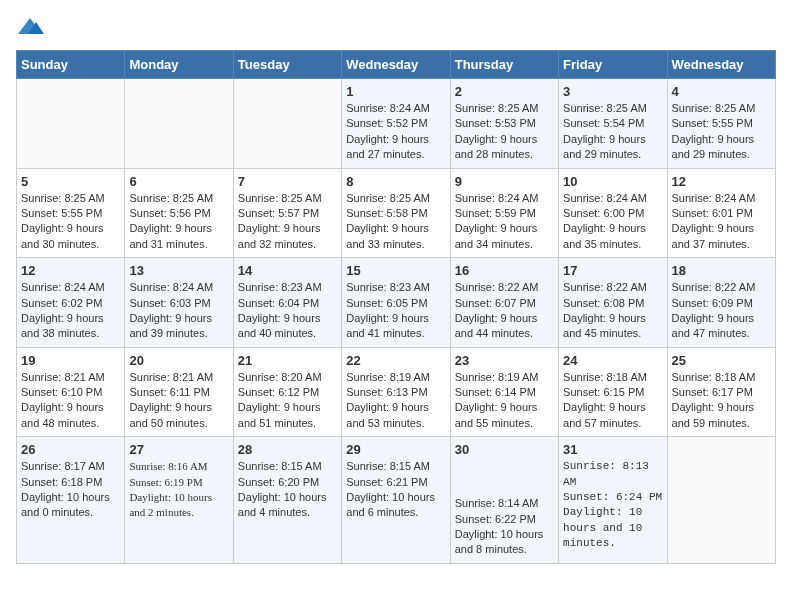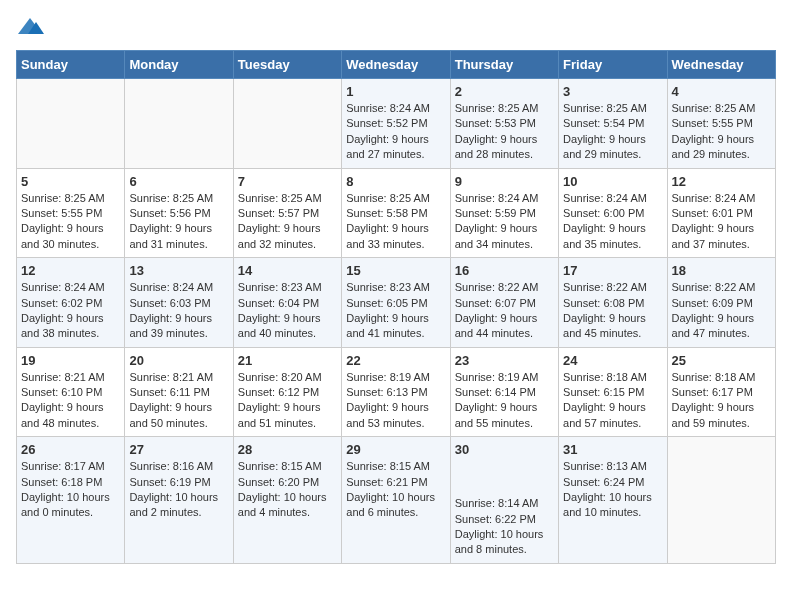--- a/index.html
+++ b/index.html
@@ -289,21 +289,21 @@
       </tr>
       <tr>
         <td>
           <span class="day-number">26</span>
           <div class="cell-content" style="white-space: pre-line;">Sunrise: 8:17 AM
 Sunset: 6:18 PM
 Daylight: 10 hours and 0 minutes.</div>
         </td>
         <td>
           <span class="day-number">27</span>
-          <div class="cell-content" style="white-space: pre-line;">Sunrise: 8:16 AM
+          <div class="cell-content" style="white-space: pre-line; font-family: Liberation Serif, serif;">Sunrise: 8:16 AM
 Sunset: 6:19 PM
 Daylight: 10 hours and 2 minutes.</div>
         </td>
         <td>
           <span class="day-number">28</span>
           <div class="cell-content" style="white-space: pre-line;">Sunrise: 8:15 AM
 Sunset: 6:20 PM
 Daylight: 10 hours and 4 minutes.</div>
         </td>
         <td>
@@ -313,20 +313,20 @@
 Daylight: 10 hours and 6 minutes.</div>
         </td>
         <td>
           <span class="day-number">30</span>
           <div class="cell-content" style="white-space: pre-line; margin-top: 39px;">Sunrise: 8:14 AM
 Sunset: 6:22 PM
 Daylight: 10 hours and 8 minutes.</div>
         </td>
         <td>
           <span class="day-number">31</span>
-          <div class="cell-content" style="white-space: pre-line;">Sunrise: 8:13 AM
+          <div class="cell-content" style="white-space: pre-line; font-family: Liberation Mono, monospace;">Sunrise: 8:13 AM
 Sunset: 6:24 PM
 Daylight: 10 hours and 10 minutes.</div>
         </td>
         <td class="empty-cell"></td>
       </tr>
     </tbody>
 </table>
 
 </body></html>

